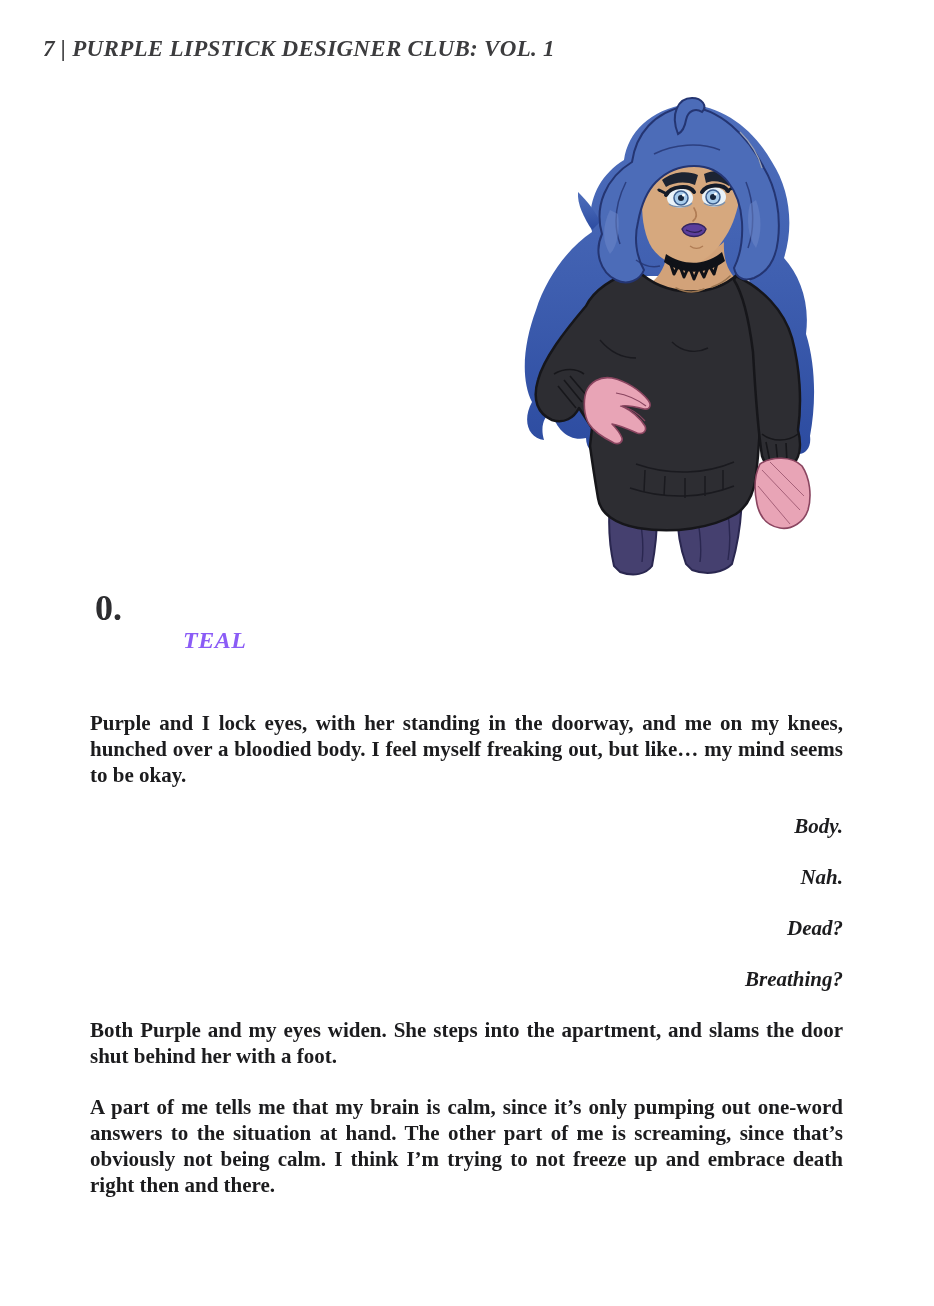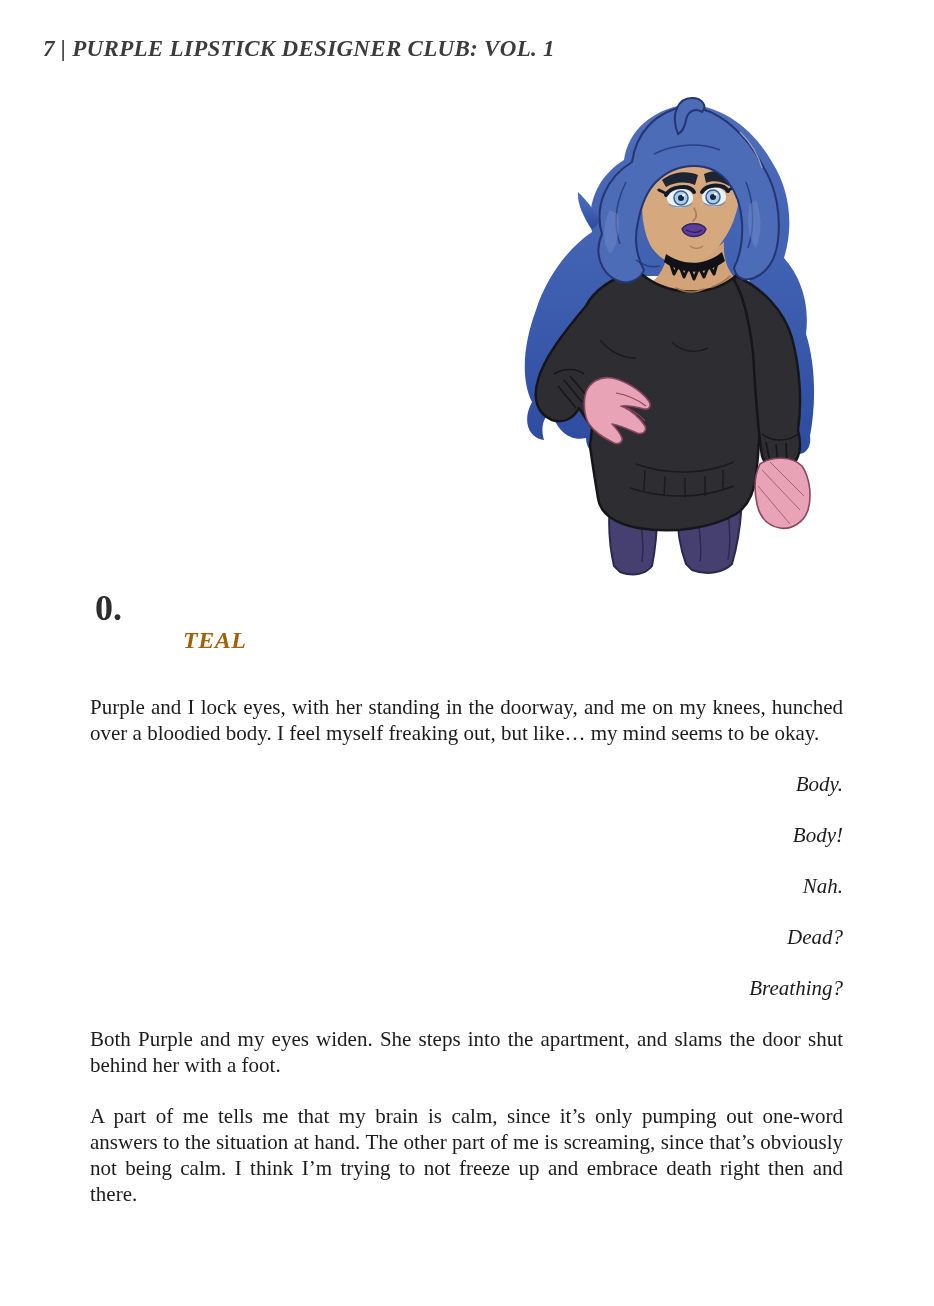--- a/index.html
+++ b/index.html
@@ -42,37 +42,38 @@
     color: #2d2d30;
     line-height: 1;
   }
   .chapter-title {
     position: absolute;
     left: 183px;
     top: 628px;
     font-size: 24px;
     font-weight: bold;
     font-style: italic;
-    color: #a16207;
+    color: #8b5cf6;
     letter-spacing: 0.5px;
     line-height: 1;
   }
   .story {
     position: absolute;
     left: 90px;
     top: 694px;
     width: 753px;
     font-size: 21px;
     line-height: 26px;
     color: #1c1c1e;
   }
   .story p {
-    margin: 0 0 25px 0;
+    margin: 16px 0 25px 0;
     text-align: justify;
     text-justify: inter-word;
+    font-weight: bold;
   }
   .story p.italic {
     font-style: italic;
     text-align: right;
   }
 </style>
 </head>
 <body>
 
 <div class="page">
@@ -200,21 +201,20 @@
       <path d="M300,42 C310,52 318,64 322,78" stroke="#9aa2b5" stroke-width="1.2" fill="none"></path>
     </g>
   </svg>
 
   <div class="chapter-number">0.</div>
   <div class="chapter-title">TEAL</div>
 
   <div class="story">
     <p>Purple and I lock eyes, with her standing in the doorway, and me on my knees, hunched over a bloodied body. I feel myself freaking out, but like… my mind seems to be okay.</p>
     <p class="italic">Body.</p>
-    <p class="italic">Body!</p>
     <p class="italic">Nah.</p>
     <p class="italic">Dead?</p>
     <p class="italic">Breathing?</p>
     <p>Both Purple and my eyes widen. She steps into the apartment, and slams the door shut behind her with a foot.</p>
     <p>A part of me tells me that my brain is calm, since it’s only pumping out one-word answers to the situation at hand. The other part of me is screaming, since that’s obviously not being calm. I think I’m trying to not freeze up and embrace death right then and there.</p>
   </div>
 
 </div>
 
 </body></html>

